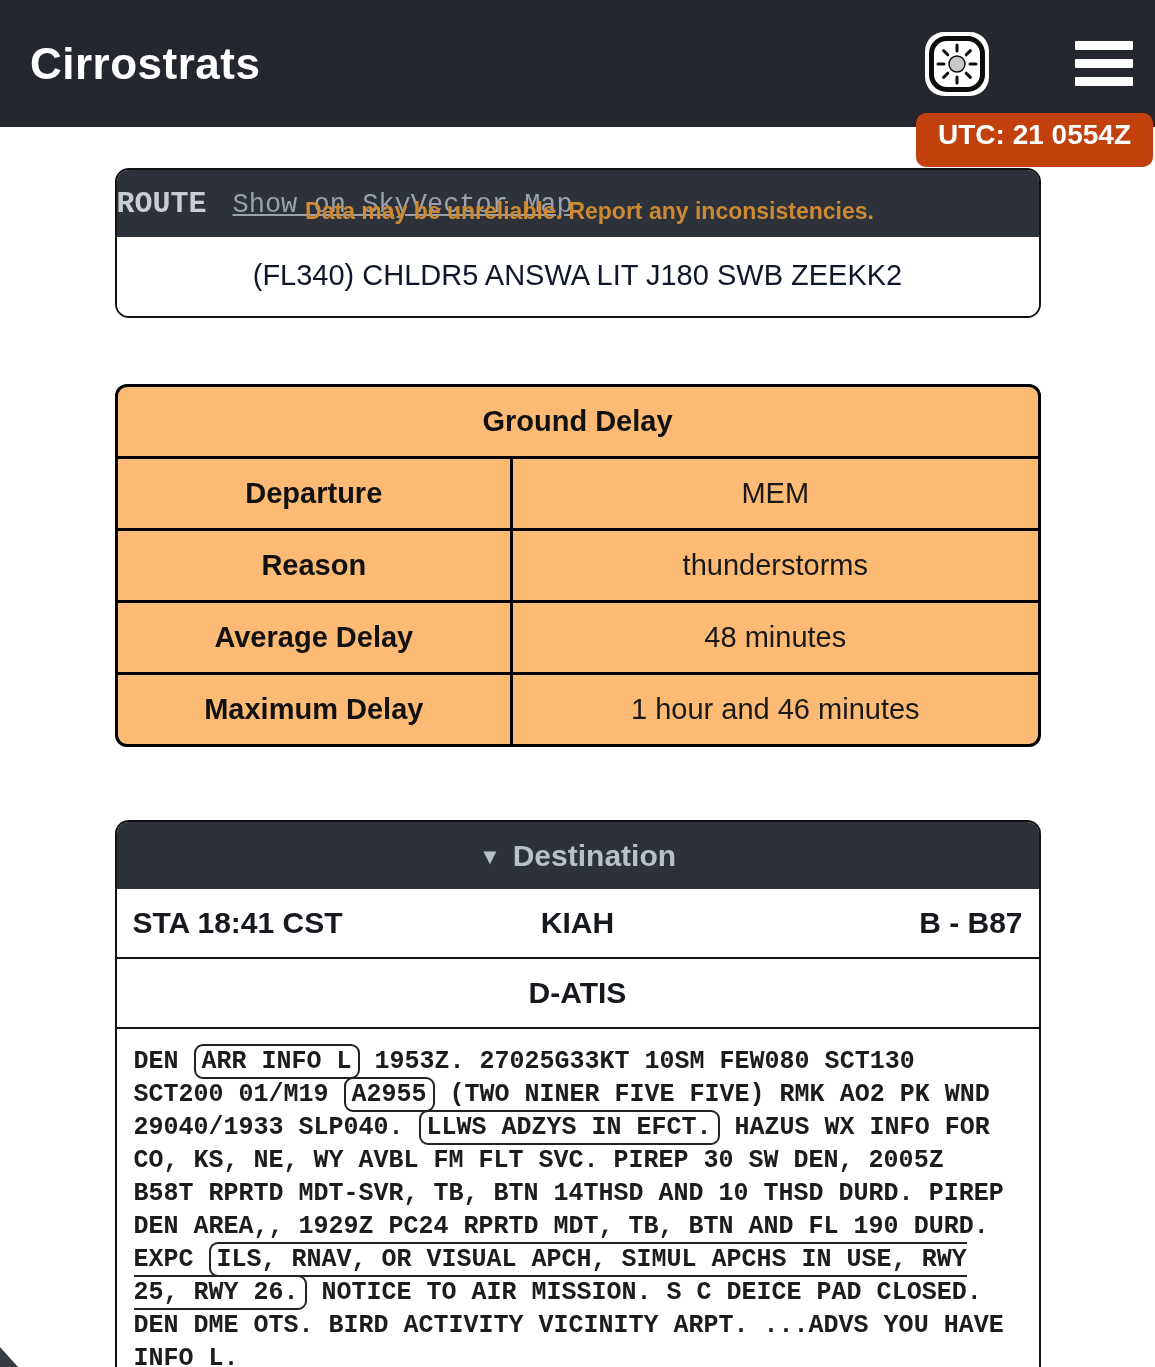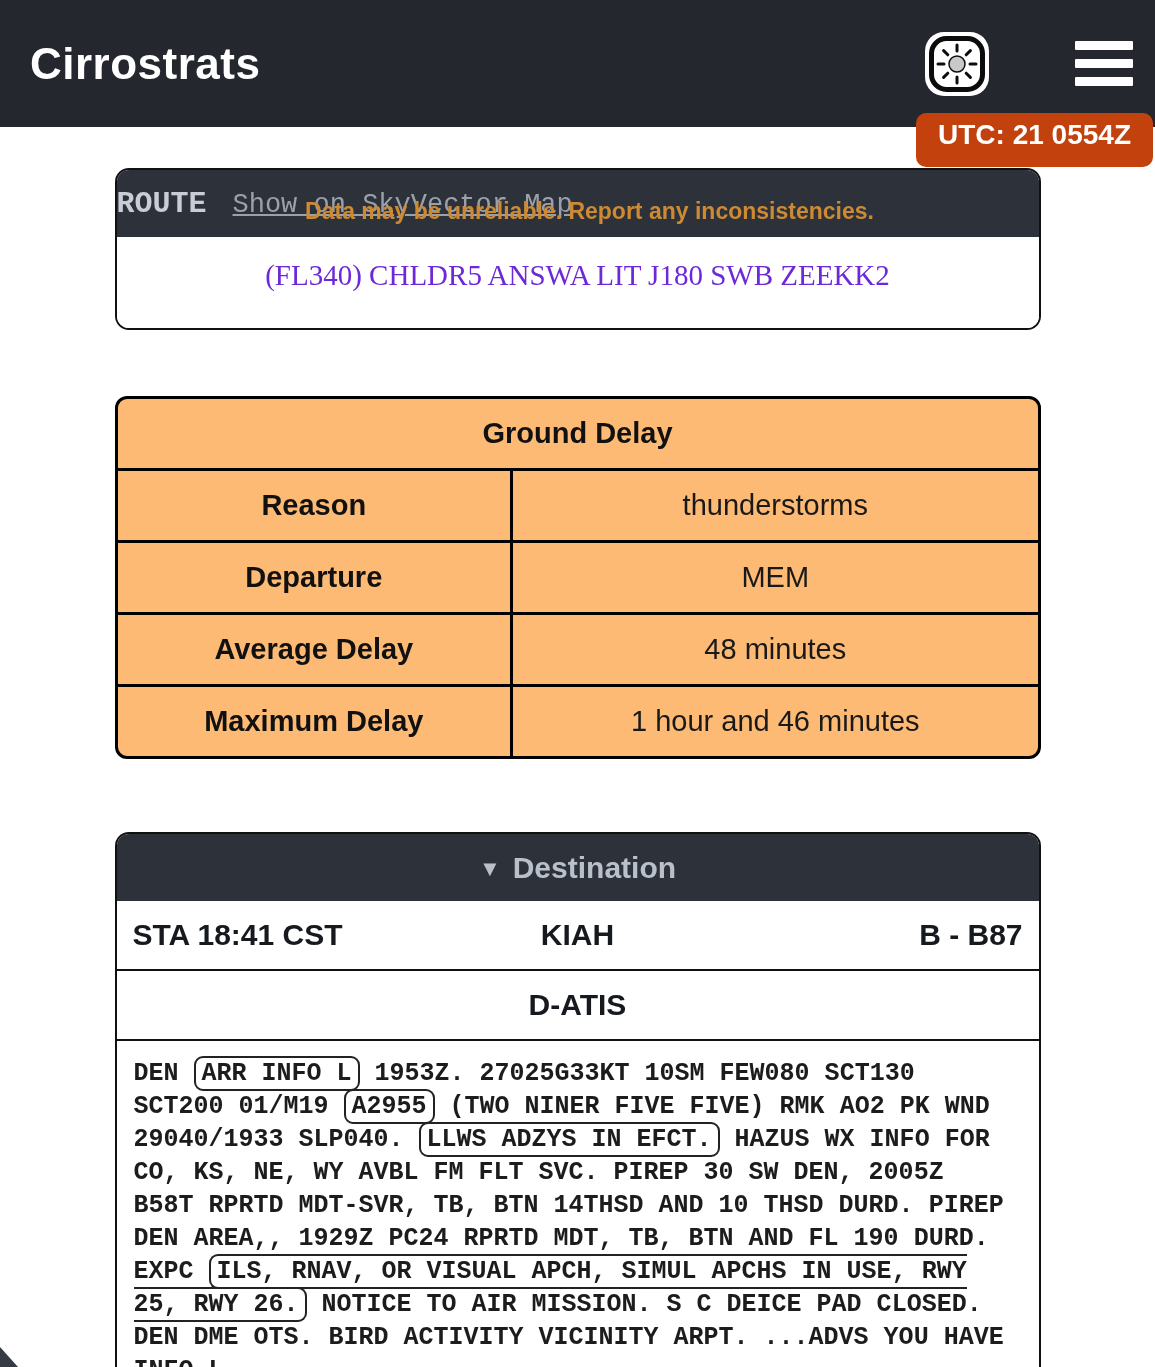--- a/index.html
+++ b/index.html
@@ -109,24 +109,23 @@
     width:100%;
     text-align:center;
     color:#cd8a33;
     font-size:23px;
     font-weight:bold;
     margin-left:12px;
   }
   .route-body {
     background:#fff;
     text-align:center;
-    padding:22px 10px 36px;
+    padding:22px 10px 24px;
     font-size:29px;
-    color:#6d28d9;
-    font-family:Liberation Serif, serif;
+    color:#0f172a;
   }
 
   
   .gd-table {
     width:926px;
     margin:66px auto 0;
     background:#fdba74;
     border:3px solid #000;
     border-radius:12px;
     overflow:hidden;
@@ -286,26 +285,26 @@
     </div>
     <div class="route-disclaimer">Data may be unreliable. Report any inconsistencies.</div>
   </div>
   <div class="route-body">(FL340) CHLDR5 ANSWA LIT J180 SWB ZEEKK2</div>
 </section>
 
 <section class="gd-table">
   <div class="gd-header">Ground Delay</div>
 
   <div class="gd-row">
+    <div class="gd-label">Departure</div>
+    <div class="gd-value">MEM</div>
+  </div>
+  <div class="gd-row">
     <div class="gd-label">Reason</div>
     <div class="gd-value">thunderstorms</div>
-  </div>
-  <div class="gd-row">
-    <div class="gd-label">Departure</div>
-    <div class="gd-value">MEM</div>
   </div>
   <div class="gd-row">
     <div class="gd-label">Average Delay</div>
     <div class="gd-value">48 minutes</div>
   </div>
   <div class="gd-row">
     <div class="gd-label">Maximum Delay</div>
     <div class="gd-value">1 hour and 46 minutes</div>
   </div>
 </section>

